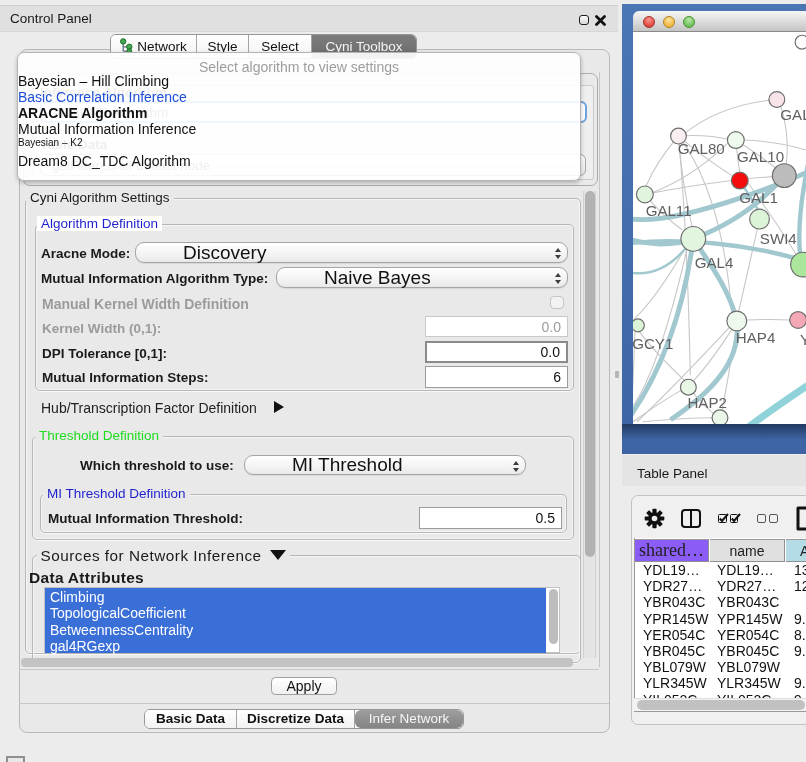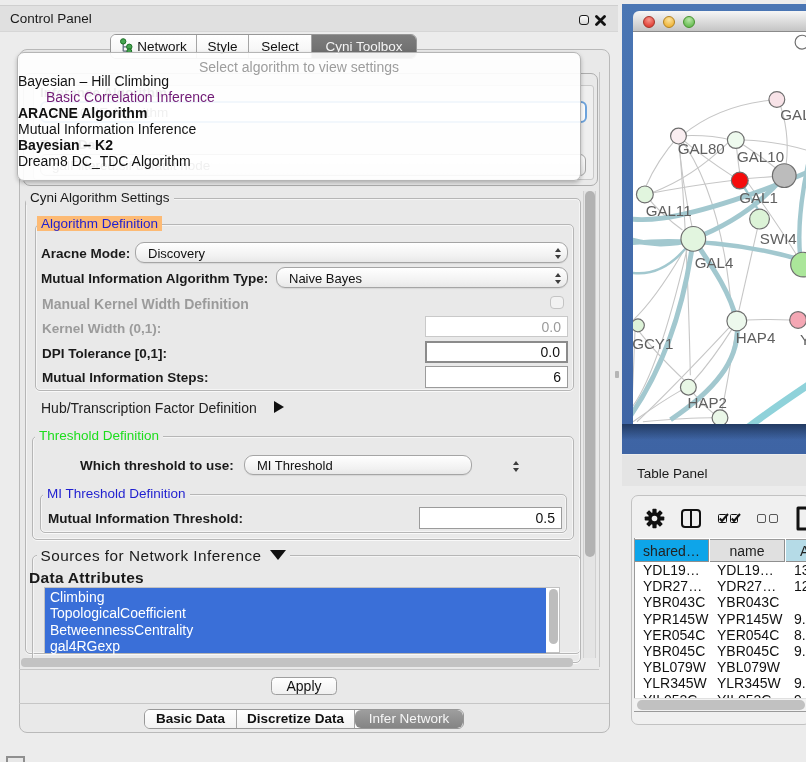--- a/index.html
+++ b/index.html
@@ -1,19 +1,19 @@
 <!DOCTYPE html>
 <html><head><meta charset="utf-8">
 <style>
 *{margin:0;padding:0;box-sizing:border-box;}
 html,body{width:806px;height:762px;overflow:hidden;background:#ececec;font-family:"Liberation Sans", sans-serif;}
 .abs{position:absolute;}
 .fld{position:absolute;background:#fff;text-align:right;font-family:"Liberation Sans", sans-serif;display:flex;align-items:center;justify-content:flex-end;}
 .combo{position:absolute;background:linear-gradient(#ffffff,#f1f1f1 70%,#e8e8e8);border:1px solid #a5a5a5;border-radius:9px;box-shadow:0 1px 1px rgba(0,0,0,0.08);}
-.ctext{position:absolute;top:50%;transform:translateY(-50%);font-size:13px;color:#111;white-space:nowrap;}
+.ctext{position:absolute;top:50%;transform:translateY(-50%);font-size:19px;color:#111;white-space:nowrap;margin-left:35px;}
 .arr{position:absolute;width:7px;height:11px;}
 .tu{position:absolute;left:0;top:0;width:0;height:0;border-left:3.2px solid transparent;border-right:3.2px solid transparent;border-bottom:4.2px solid #3c3c3c;}
 .td{position:absolute;left:0;bottom:0;width:0;height:0;border-left:3.2px solid transparent;border-right:3.2px solid transparent;border-top:4.2px solid #3c3c3c;}
 .grp{position:absolute;border:1px solid #b6b6b6;border-radius:5px;box-shadow:inset 0 0 0 1px rgba(255,255,255,0.55),0 1px 0 rgba(255,255,255,0.7);}
 .gt{position:absolute;top:-9px;left:7px;padding:0 4px;white-space:nowrap;font-family:"Liberation Sans", sans-serif;}
 .seg{position:absolute;display:flex;height:25px;border:1px solid #979797;border-radius:6px;background:#fdfdfd;overflow:hidden;}
 .seg>div{display:flex;align-items:center;justify-content:center;font-size:13.5px;color:#111;border-right:1px solid #a5a5a5;background:linear-gradient(#ffffff,#f2f2f2);white-space:nowrap;}
 .seg>div:last-child{border-right:none;}
 .seg>div.sel{background:linear-gradient(#7d7d7d,#6b6b6b);color:#f4f4f4;}
 .seg>div.sel2{background:linear-gradient(#9e9e9e,#848484);color:#f6f6f6;}
@@ -32,21 +32,21 @@
 <div class="abs" style="left:40px;top:85px;font-size:13.5px;font-weight:bold;color:#444;white-space:nowrap;">Inference Algorithm</div>
 <div class="abs" style="left:40px;top:101px;width:547px;height:22px;background:#fff;border:2.5px solid #6da3dc;border-radius:6px;"></div>
 <div class="abs" style="left:52px;top:105px;font-size:13.5px;color:#555;">ARACNE Algorithm</div>
 <div class="abs" style="left:40px;top:137px;font-size:13.5px;font-weight:bold;color:#444;white-space:nowrap;">Table Data</div>
 <div class="abs" style="left:40px;top:154px;width:546px;height:22px;background:linear-gradient(#fff,#e9e9e9);border:1px solid #a5a5a5;border-radius:6px;"></div>
 <div class="abs" style="left:52px;top:158px;font-size:13.5px;color:#555;">galFiltered.sif default node</div>
 <div class="grp" style="left:25px;top:198px;width:556px;height:456px;">
 <span class="gt" style="color:#1a1a1a;background:#e9e9e9;font-size:13.5px;left:0px;">Cyni Algorithm Settings</span>
 </div>
 <div class="grp" style="left:35px;top:224px;width:539px;height:167px;">
-<span class="gt" style="color:#1f1fd0;background:#fdba74;font-size:13.5px;left:1px;">Algorithm Definition</span>
+<span class="gt" style="color:#1f1fd0;background:#ffffff;font-size:13.5px;left:1px;">Algorithm Definition</span>
 </div>
 <div class="abs" style="left:41px;top:246px;font-size:13.5px;font-weight:bold;color:#1a1a1a;white-space:nowrap;">Aracne Mode:</div>
 <div class="combo" style="left:135px;top:242px;width:433px;height:21px;">
 <span class="ctext" style="left:12px;">Discovery</span>
 <span class="arr" style="left:419px;top:5.0px;">
       <span class="tu"></span>
       <span class="td"></span>
     </span>
 </div>
 <div class="abs" style="left:41px;top:271px;font-size:13.5px;font-weight:bold;color:#1a1a1a;white-space:nowrap;">Mutual Information Algorithm Type:</div>
@@ -64,21 +64,21 @@
 <div class="abs" style="left:42px;top:346px;font-size:13.5px;font-weight:bold;color:#1a1a1a;white-space:nowrap;">DPI Tolerance [0,1]:</div>
 <div class="fld" style="left:425px;top:341px;width:143px;height:22px;border:2px solid #8b8b8b;color:#111;font-size:14px;padding-right:6px;">0.0</div>
 <div class="abs" style="left:42px;top:370px;font-size:13.5px;font-weight:bold;color:#1a1a1a;white-space:nowrap;">Mutual Information Steps:</div>
 <div class="fld" style="left:425px;top:366px;width:143px;height:22px;border:1.5px solid #9b9b9b;color:#111;font-size:14px;padding-right:6px;">6</div>
 <div class="abs" style="left:41px;top:399.5px;font-size:14px;font-weight:normal;color:#222;white-space:nowrap;">Hub/Transcription Factor Definition</div>
 <div class="abs" style="left:274px;top:400.5px;width:0;height:0;border-top:6.5px solid transparent;border-bottom:6.5px solid transparent;border-left:10px solid #111;"></div>
 <div class="grp" style="left:32px;top:436px;width:542px;height:104px;">
 <span class="gt" style="color:#1ddd1d;background:#e9e9e9;font-size:13.5px;left:2px;">Threshold Definition</span>
 </div>
 <div class="abs" style="left:80px;top:458px;font-size:13.5px;font-weight:bold;color:#1a1a1a;white-space:nowrap;">Which threshold to use:</div>
-<div class="combo" style="left:244px;top:455px;width:228px;height:20px;">
+<div class="combo" style="left:244px;top:455px;width:282px;height:20px;">
 <span class="ctext" style="left:12px;">MI Threshold</span>
 <span class="arr" style="left:268px;top:4.5px;">
       <span class="tu"></span>
       <span class="td"></span>
     </span>
 </div>
 <div class="grp" style="left:40px;top:494px;width:527px;height:39px;">
 <span class="gt" style="color:#1f1fd0;background:#e9e9e9;font-size:13.5px;left:2px;">MI Threshold Definition</span>
 </div>
 <div class="abs" style="left:48px;top:511px;font-size:13.5px;font-weight:bold;color:#1a1a1a;white-space:nowrap;">Mutual Information Threshold:</div>
@@ -117,24 +117,24 @@
           <circle cx="9.3" cy="13.2" r="2.4"></circle>
         </g>
       </svg>Network</div>
 <div style="width:52px;">Style</div>
 <div style="width:63px;">Select</div>
 <div class="sel" style="width:104px;">Cyni Toolbox</div>
 </div>
 <div class="abs" style="left:17px;top:52px;width:564px;height:128.5px;background:rgba(255,255,255,0.91);border:1px solid #b5b5b5;border-radius:7px;box-shadow:0 2px 4px rgba(0,0,0,0.25);"></div>
 <div class="abs" style="left:17px;top:59px;width:564px;text-align:center;font-size:14px;color:#9d9d9d;">Select algorithm to view settings</div>
 <div class="abs" style="left:18px;top:73px;font-size:14px;font-weight:normal;color:#111;">Bayesian – Hill Climbing</div>
-<div class="abs" style="left:18px;top:89px;font-size:14px;font-weight:normal;color:#701a75;padding-left:28px;">Basic Correlation Inference</div>
+<div class="abs" style="left:18px;top:89px;font-size:14px;font-weight:normal;color:#1d4ed8;">Basic Correlation Inference</div>
 <div class="abs" style="left:18px;top:105px;font-size:14px;font-weight:bold;color:#111;">ARACNE Algorithm</div>
 <div class="abs" style="left:18px;top:121px;font-size:14px;font-weight:normal;color:#111;">Mutual Information Inference</div>
-<div class="abs" style="left:18px;top:137px;font-size:14px;font-weight:bold;color:#111;">Bayesian – K2</div>
+<div class="abs" style="left:18px;top:137px;font-size:10px;font-weight:normal;color:#111;">Bayesian – K2</div>
 <div class="abs" style="left:18px;top:153px;font-size:14px;font-weight:normal;color:#111;">Dream8 DC_TDC Algorithm</div>
 <div class="abs" style="left:622px;top:4px;width:184px;height:450px;background:linear-gradient(#4a76b4,#3e64a4);"></div>
 <div class="abs" style="left:622px;top:424px;width:184px;height:16px;background:linear-gradient(#223a61,rgba(62,100,164,0));"></div>
 <div class="abs" style="left:633px;top:11px;width:173px;height:20.5px;background:linear-gradient(#f6f6f6,#c4c4c4);border-bottom:1px solid #8b8b8b;border-radius:6px 0 0 0;"></div>
 <div class="abs" style="left:643px;top:15.5px;width:12px;height:12px;border-radius:50%;background:radial-gradient(circle at 50% 28%, #f7978e, #e2443a 72%);border:1px solid #a33328;"></div>
 <div class="abs" style="left:662.7px;top:15.5px;width:12px;height:12px;border-radius:50%;background:radial-gradient(circle at 50% 28%, #fae3a0, #f0b73f 72%);border:1px solid #b3821f;"></div>
 <div class="abs" style="left:682.6px;top:15.5px;width:12px;height:12px;border-radius:50%;background:radial-gradient(circle at 50% 28%, #b9e7a8, #6dbf58 72%);border:1px solid #46922f;"></div>
 <svg class="abs" style="left:633px;top:32px;background:#fff;" width="173" height="392" viewBox="0 0 175 392">
 <path d="M147,66 Q89,70 50,102" stroke="#c6c6c6" stroke-width="1.1" fill="none"></path>
 <path d="M147,66 Q159,98 155,131" stroke="#c6c6c6" stroke-width="1.1" fill="none"></path>
@@ -227,21 +227,21 @@
 <div class="abs" style="left:729.5px;top:514px;width:8.6px;height:8.6px;border:1.5px solid #111;border-radius:1.5px;"></div>
 <svg class="abs" style="left:728.5px;top:510.5px;" width="13" height="13" viewBox="0 0 13 13">
     <path d="M2.8 7.5 L5 10 L11 3" stroke="#111" stroke-width="2" fill="none"></path>
   </svg>
 <div class="abs" style="left:756.5px;top:513.5px;width:9px;height:9px;border:1.5px solid #575757;border-radius:2px;"></div>
 <div class="abs" style="left:768.5px;top:513.5px;width:9px;height:9px;border:1.5px solid #575757;border-radius:2px;"></div>
 <svg class="abs" style="left:796px;top:506px;" width="10" height="26" viewBox="0 0 10 26">
     <path d="M2 2 L10 2 L15 7 L15 23 L2 23 Z" fill="none" stroke="#111" stroke-width="3" stroke-linejoin="round"></path>
   </svg>
 <div class="abs" style="left:634px;top:538px;width:172px;height:173px;background:#fff;border-left:1px solid #9a9a9a;"></div>
-<div class="abs" style="left:635px;top:539px;width:74px;height:23px;background:#0ea5e9;border-right:1px solid #8f8f8f;border-top:1px solid #9a9a9a;border-bottom:1px solid #8f8f8f;display:flex;align-items:center;justify-content:center;font-size:14px;color:#222;">shared…</div>
+<div class="abs" style="left:635px;top:539px;width:74px;height:23px;background:#8b5cf6;border-right:1px solid #8f8f8f;border-top:1px solid #9a9a9a;border-bottom:1px solid #8f8f8f;display:flex;align-items:center;justify-content:center;font-size:18px;color:#222;font-family:Liberation Serif, serif;">shared…</div>
 <div class="abs" style="left:710px;top:539px;width:75px;height:23px;background:#e0e0e0;border-right:1px solid #8f8f8f;border-top:1px solid #9a9a9a;border-bottom:1px solid #8f8f8f;display:flex;align-items:center;justify-content:center;font-size:14px;color:#222;">name</div>
 <div class="abs" style="left:786px;top:539px;width:20px;height:23px;background:#b5dbe7;border-top:1px solid #9a9a9a;border-bottom:1px solid #8f8f8f;font-size:14px;color:#222;display:flex;align-items:center;padding-left:14px;">A</div>
 <div class="abs" style="left:634px;top:562px;width:172px;height:136px;overflow:hidden;">
 <div class="abs" style="left:9px;top:0.0px;font-size:14px;color:#111;">YDL19…</div>
 <div class="abs" style="left:83px;top:0.0px;font-size:14px;color:#111;">YDL19…</div>
 <div class="abs" style="left:160px;top:0.0px;font-size:14px;color:#111;">13</div>
 <div class="abs" style="left:9px;top:16.2px;font-size:14px;color:#111;">YDR27…</div>
 <div class="abs" style="left:83px;top:16.2px;font-size:14px;color:#111;">YDR27…</div>
 <div class="abs" style="left:160px;top:16.2px;font-size:14px;color:#111;">12</div>
 <div class="abs" style="left:9px;top:32.4px;font-size:14px;color:#111;">YBR043C</div>

